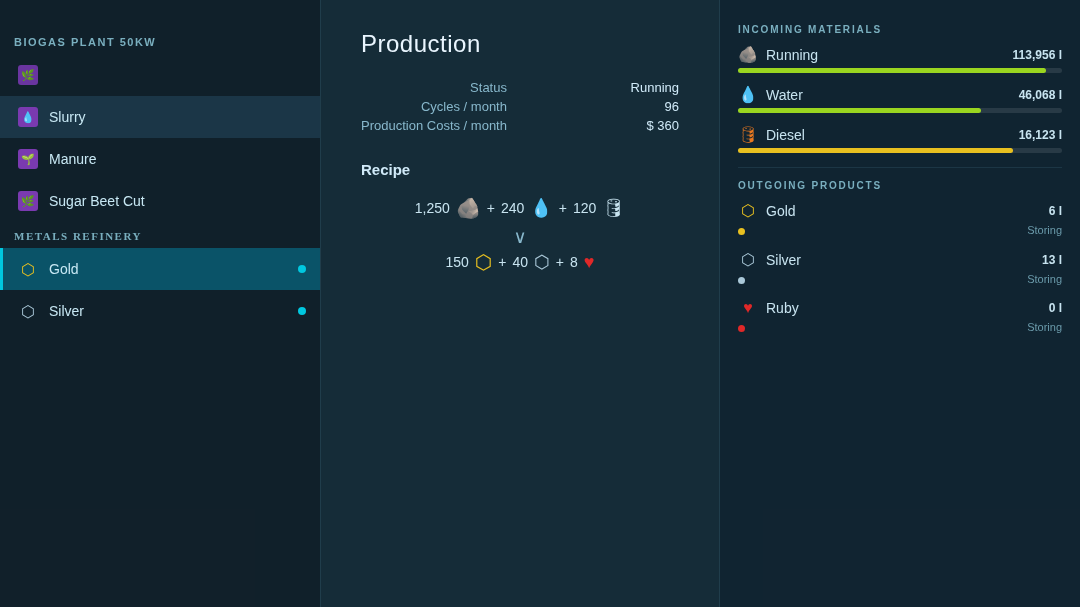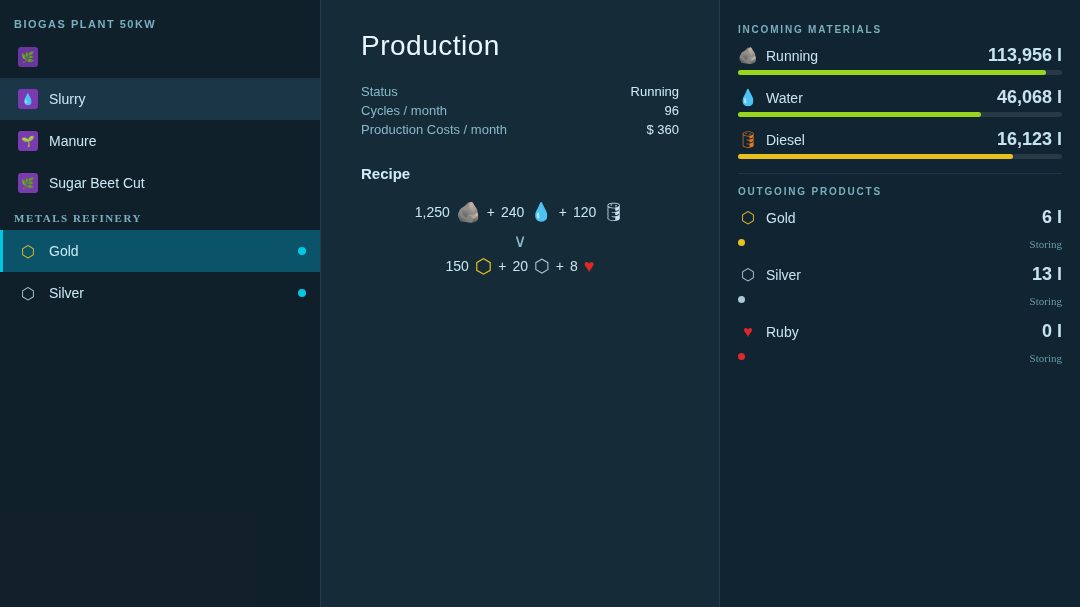--- a/index.html
+++ b/index.html
@@ -13,21 +13,21 @@
       display: flex;
     }
 
     
     .sidebar {
       width: 320px;
       min-width: 320px;
       background: rgba(15, 30, 40, 0.85);
       display: flex;
       flex-direction: column;
-      padding-top: 10px;
+      padding-top: 28px;
     }
 
     .section-header {
       font-size: 11px;
       font-weight: 700;
       letter-spacing: 1.5px;
       color: #7aafbf;
       padding: 8px 14px 6px 14px;
       text-transform: uppercase;
     }
@@ -72,36 +72,37 @@
     
     .main-panel {
       flex: 1;
       background: rgba(20, 45, 58, 0.7);
       padding: 30px 40px;
       border-left: 1px solid rgba(100,160,190,0.15);
       border-right: 1px solid rgba(100,160,190,0.15);
     }
 
     .panel-title {
-      font-size: 28px;
+      font-size: 24px;
       font-weight: 300;
       color: #eaf6ff;
       margin-bottom: 22px;
       letter-spacing: 0.5px;
     }
 
     .info-grid {
       display: grid;
       grid-template-columns: auto 1fr;
       gap: 4px 20px;
       margin-bottom: 28px;
     }
     .info-label {
       font-size: 13px;
       color: #88b8cc;
+      text-align: right;
     }
     .info-value {
       font-size: 13px;
       color: #d0eaf8;
       text-align: right;
     }
 
     .recipe-title {
       font-size: 15px;
       font-weight: 700;
@@ -175,21 +176,21 @@
       width: 20px;
       text-align: center;
     }
 
     .storage-item-name {
       font-size: 14px;
       color: #c8e4f0;
     }
 
     .storage-item-value {
-      font-size: 18px;
+      font-size: 12px;
       color: #c8e4f0;
       font-weight: 600;
     }
 
     .progress-bar-bg {
       height: 5px;
       background: rgba(255,255,255,0.1);
       border-radius: 3px;
       margin-bottom: 2px;
     }
@@ -197,22 +198,21 @@
       height: 100%;
       border-radius: 3px;
     }
     .fill-green { background: #9ad620; }
     .fill-yellow { background: #e8c020; }
 
     .storage-status {
       font-size: 11px;
       color: #6a9aaa;
       text-align: right;
-      margin-top: 7px;
-      font-family: Liberation Serif, serif;
+      margin-top: 1px;
     }
 
     .outgoing-item {
       margin-bottom: 14px;
     }
 
     .outgoing-item-header {
       display: flex;
       align-items: center;
       justify-content: space-between;
@@ -335,21 +335,21 @@
   </div>
 
   <div class="recipe-arrow">
     <span>∨</span>
   </div>
 
   <div class="recipe-row">
     <span>150</span>
     <span style="color:#e8c020; font-size:20px;">⬡</span>
     <span>+</span>
-    <span>20</span>
+    <span>40</span>
     <span style="color:#aac8d8; font-size:18px;">⬡</span>
     <span>+</span>
     <span>8</span>
     <span style="color:#e02828; font-size:18px;">♥</span>
   </div>
 </div>
 
 <div class="storage-panel">
 
   <div class="storage-section-header">INCOMING MATERIALS</div>

